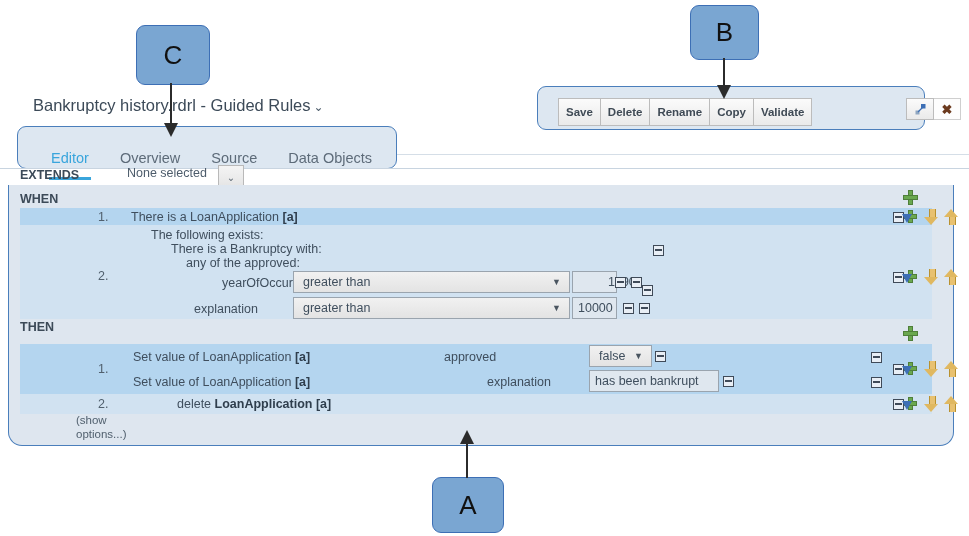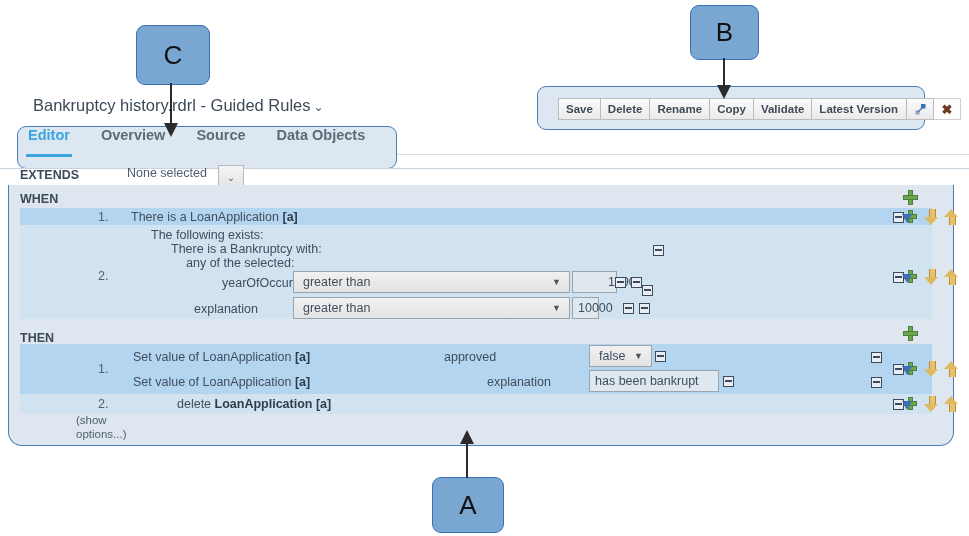--- a/index.html
+++ b/index.html
@@ -21,21 +21,21 @@
   
   #tabbar{
     position:absolute;left:17px;top:126px;width:380px;height:43px;
     background:#dde7f1;
     border:1.6px solid #4a7ebb;
     border-radius:9px;
     box-sizing:border-box;
   }
   #tabs{
     position:absolute;left:0;top:0;width:100%;height:100%;
-    display:flex;align-items:flex-start;padding-left:10px;box-sizing:border-box;font-weight:bold;
+    display:flex;align-items:flex-end;padding-left:33px;box-sizing:border-box;
   }
   .tab{
     font-size:14.5px;color:#5d6b79;margin-right:31px;
     position:relative;padding-bottom:2px;white-space:nowrap;cursor:pointer;
   }
   .tab.active{color:#39a5dc;}
   .tab.active:after{
     content:"";position:absolute;left:-2px;right:-2px;bottom:-12px;
     height:3px;background:#39a5dc;
   }
@@ -46,21 +46,21 @@
   #tab-underline2{
     position:absolute;left:397px;top:154px;width:572px;height:1px;background:#d5dee7;
   }
 
   
   #toolbar-wrap{
     position:absolute;left:537px;top:86px;width:388px;height:44px;
     background:#dde7f1;border:1.6px solid #4a7ebb;border-radius:9px;box-sizing:border-box;
   }
   #toolbar{
-    position:absolute;left:558px;top:98px;height:22px;
+    position:absolute;left:558px;top:98px;height:28px;
     display:flex;align-items:stretch;
   }
   .tbtn{
     background:linear-gradient(#fbfbfb,#eaeaea);
     border:1px solid #bcbcbc;border-left-width:0;
     font-size:11.5px;font-weight:bold;color:#3f4a55;
     display:flex;align-items:center;padding:0 7px;cursor:pointer;white-space:nowrap;
   }
   .tbtn:first-child{border-left-width:1px;}
   .tbtn .dd-caret{font-size:9px;margin-left:6px;color:#6a7480;font-weight:normal;}
@@ -216,24 +216,20 @@
 </div>
 <div id="tab-underline"></div>
 
 <div id="toolbar-wrap"></div>
 <div id="toolbar">
   <div class="tbtn">Save</div>
   <div class="tbtn">Delete</div>
   <div class="tbtn">Rename</div>
   <div class="tbtn">Copy</div>
   <div class="tbtn">Validate</div>
-  <div class="tbtn">
-    <span>Latest Version</span>
-    <span class="dd-caret">⌄</span>
-  </div>
 </div>
 <div id="win-icons">
   <div class="wbtn">
     <svg width="13" height="13" viewBox="0 0 13 13">
       <rect x="7" y="1" width="4.5" height="4.5" fill="#3d6fb5"></rect>
       <rect x="1.5" y="7.5" width="4" height="4" fill="#8fa6c0"></rect>
       <path d="M4 9 L10 3" stroke="#3d6fb5" stroke-width="1.3" fill="none"></path>
     </svg>
   </div>
   <div class="wbtn close">
@@ -273,60 +269,60 @@
     </div>
   <div class="arr up">
       <div class="shaft"></div>
       <div class="head"></div>
     </div>
 </div>
 
 <div class="row lt" style="top:225px;height:94px;"></div>
 <div class="rtext" style="left:151px;top:228px;">The following exists:</div>
 <div class="rtext" style="left:171px;top:242px;">There is a Bankruptcy with:</div>
-<div class="rtext" style="left:186px;top:256px;">any of the selected:</div>
+<div class="rtext" style="left:186px;top:256px;">any of the approved:</div>
 <div class="num" style="left:98px;top:269px;">2.</div>
 <div class="mbox" style="left:653px;top:245px;"></div>
 
 <div class="rtext" style="left:222px;top:276px;">yearOfOccurrence</div>
 <div class="sel" style="left:293px;top:271px;width:277px;">
   <span>greater than</span>
   <span class="scaret">▼</span>
 </div>
 <div class="txtin" style="left:572px;top:271px;width:45px;padding-left:35px;">1990</div>
 <div class="mbox" style="left:615px;top:277px;"></div>
 <div class="mbox" style="left:631px;top:277px;"></div>
 <div class="mbox" style="left:642px;top:285px;"></div>
 
 <div class="rtext" style="left:194px;top:302px;">explanation</div>
 <div class="sel" style="left:293px;top:297px;width:277px;">
   <span>greater than</span>
   <span class="scaret">▼</span>
 </div>
-<div class="txtin" style="left:572px;top:297px;width:27px;">10000</div>
+<div class="txtin" style="left:572px;top:297px;width:45px;">10000</div>
 <div class="mbox" style="left:623px;top:303px;"></div>
 <div class="mbox" style="left:639px;top:303px;"></div>
 
 <div class="mbox" style="left:893px;top:272px;"></div>
 <div class="acts" style="left:902px;top:269px;">
   <div class="plus-blue">
       <div class="pg"></div>
       <div class="barrow"></div>
     </div>
   <div class="arr down">
       <div class="shaft"></div>
       <div class="head"></div>
     </div>
   <div class="arr up">
       <div class="shaft"></div>
       <div class="head"></div>
     </div>
 </div>
 
-<div class="sect-label" style="top:331px;">THEN</div>
+<div class="sect-label" style="top:320px;">THEN</div>
 <div class="acts" style="left:903px;top:326px;">
   <div class="ico plus-g"></div>
 </div>
 
 <div class="row hl" style="top:344px;height:50px;"></div>
 <div class="num" style="left:98px;top:362px;">1.</div>
 
 <div class="rtext" style="left:133px;top:350px;">
   <span>Set value of LoanApplication </span><b>[a]</b>
 </div>

